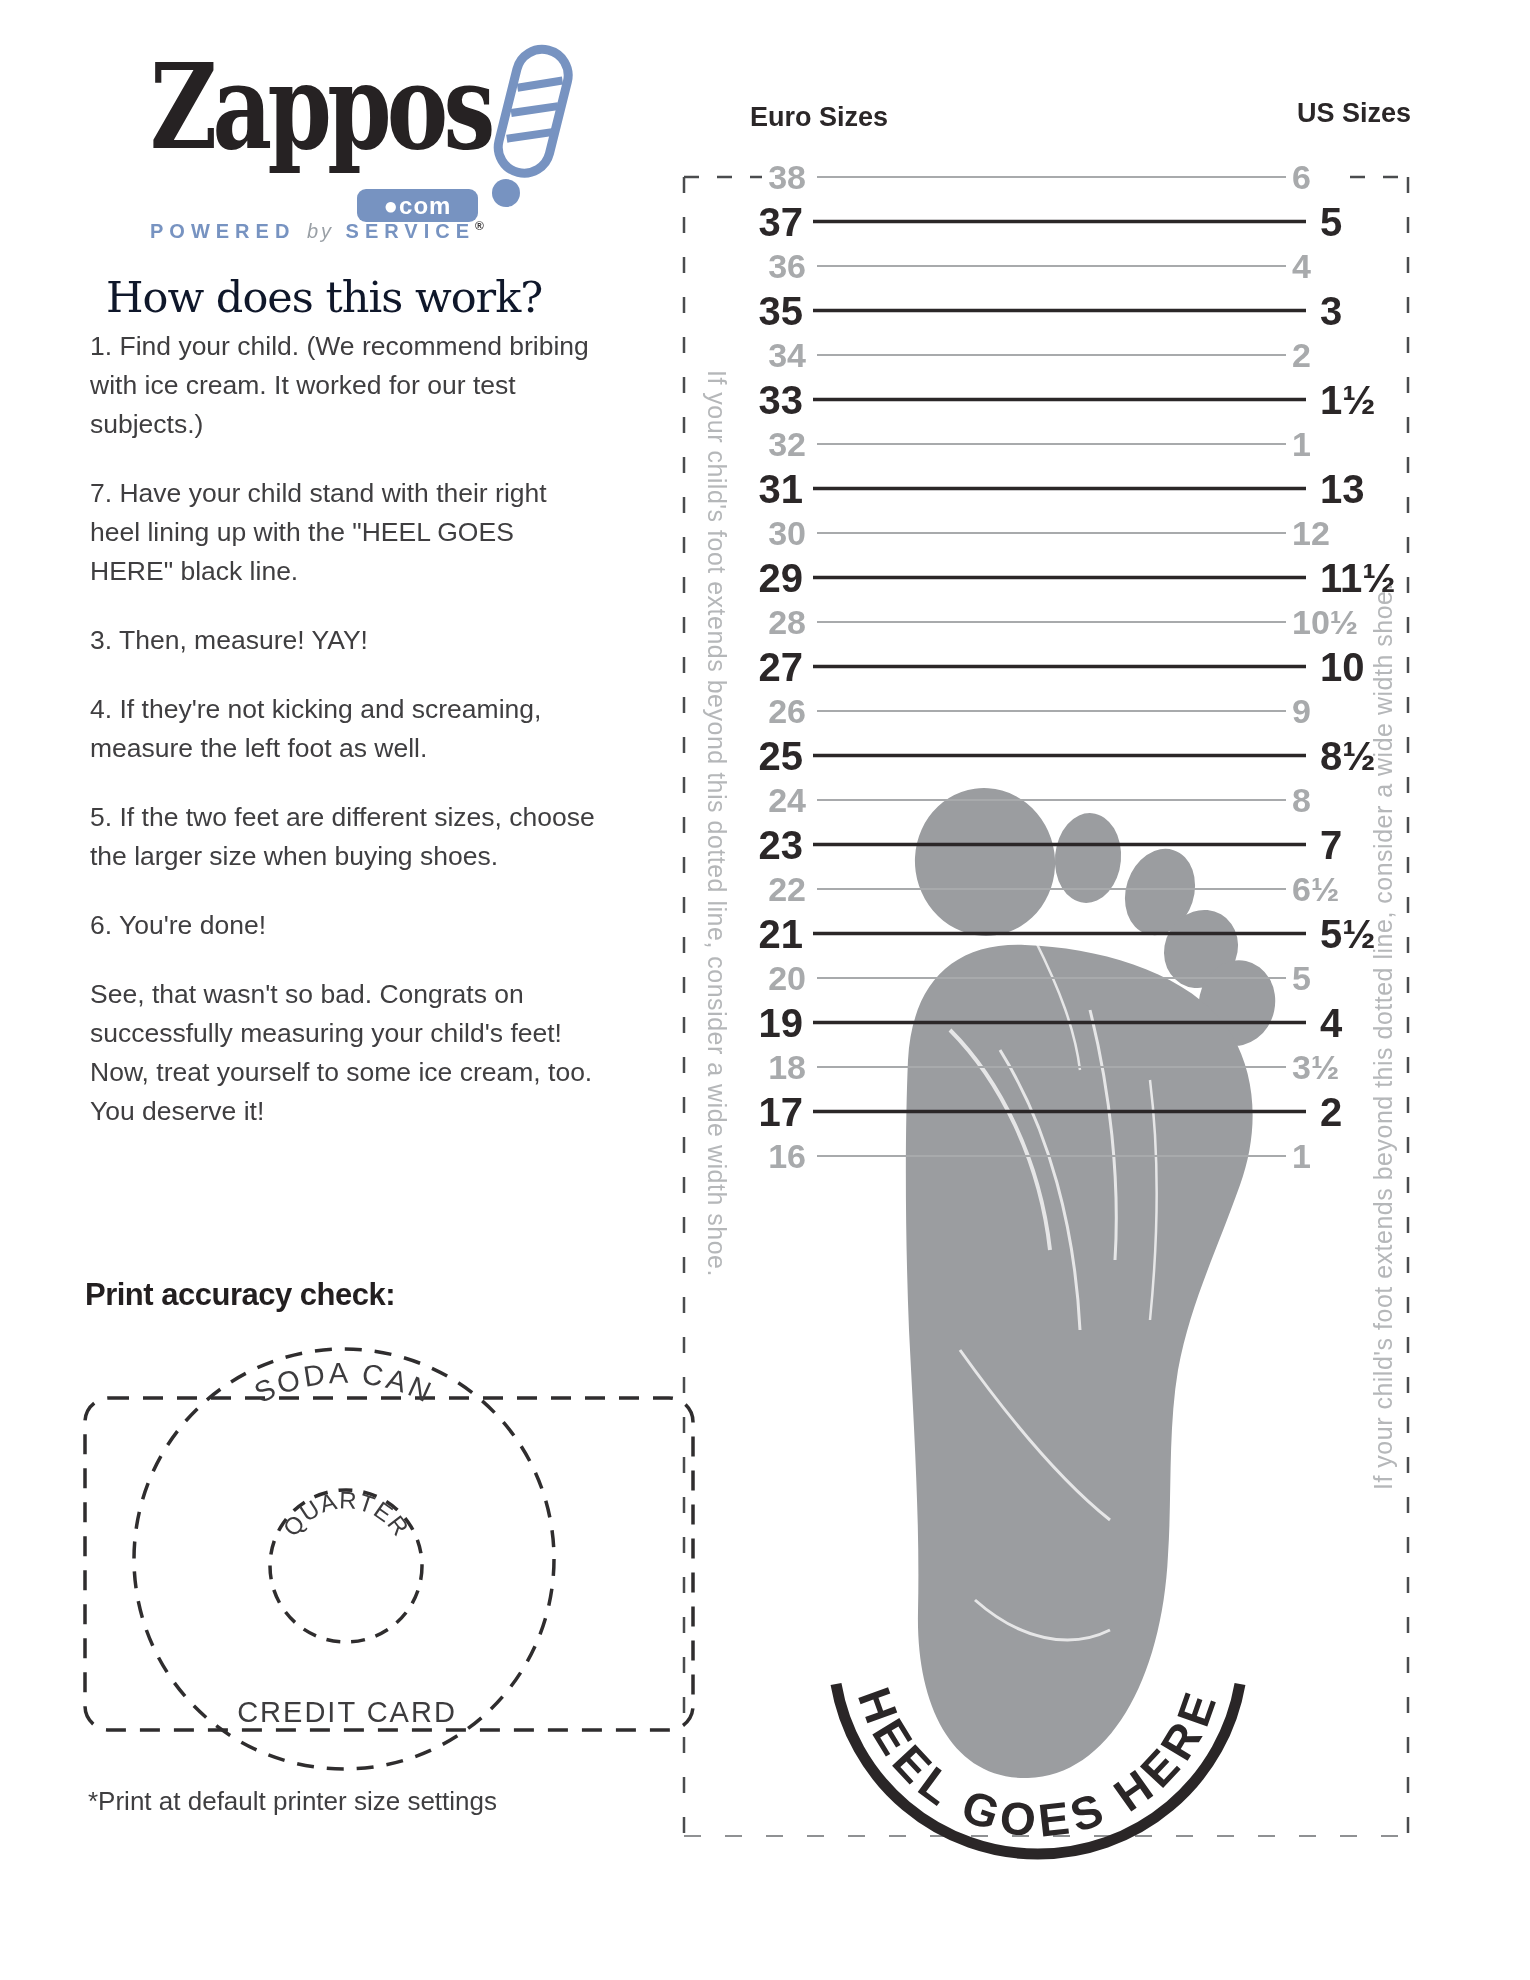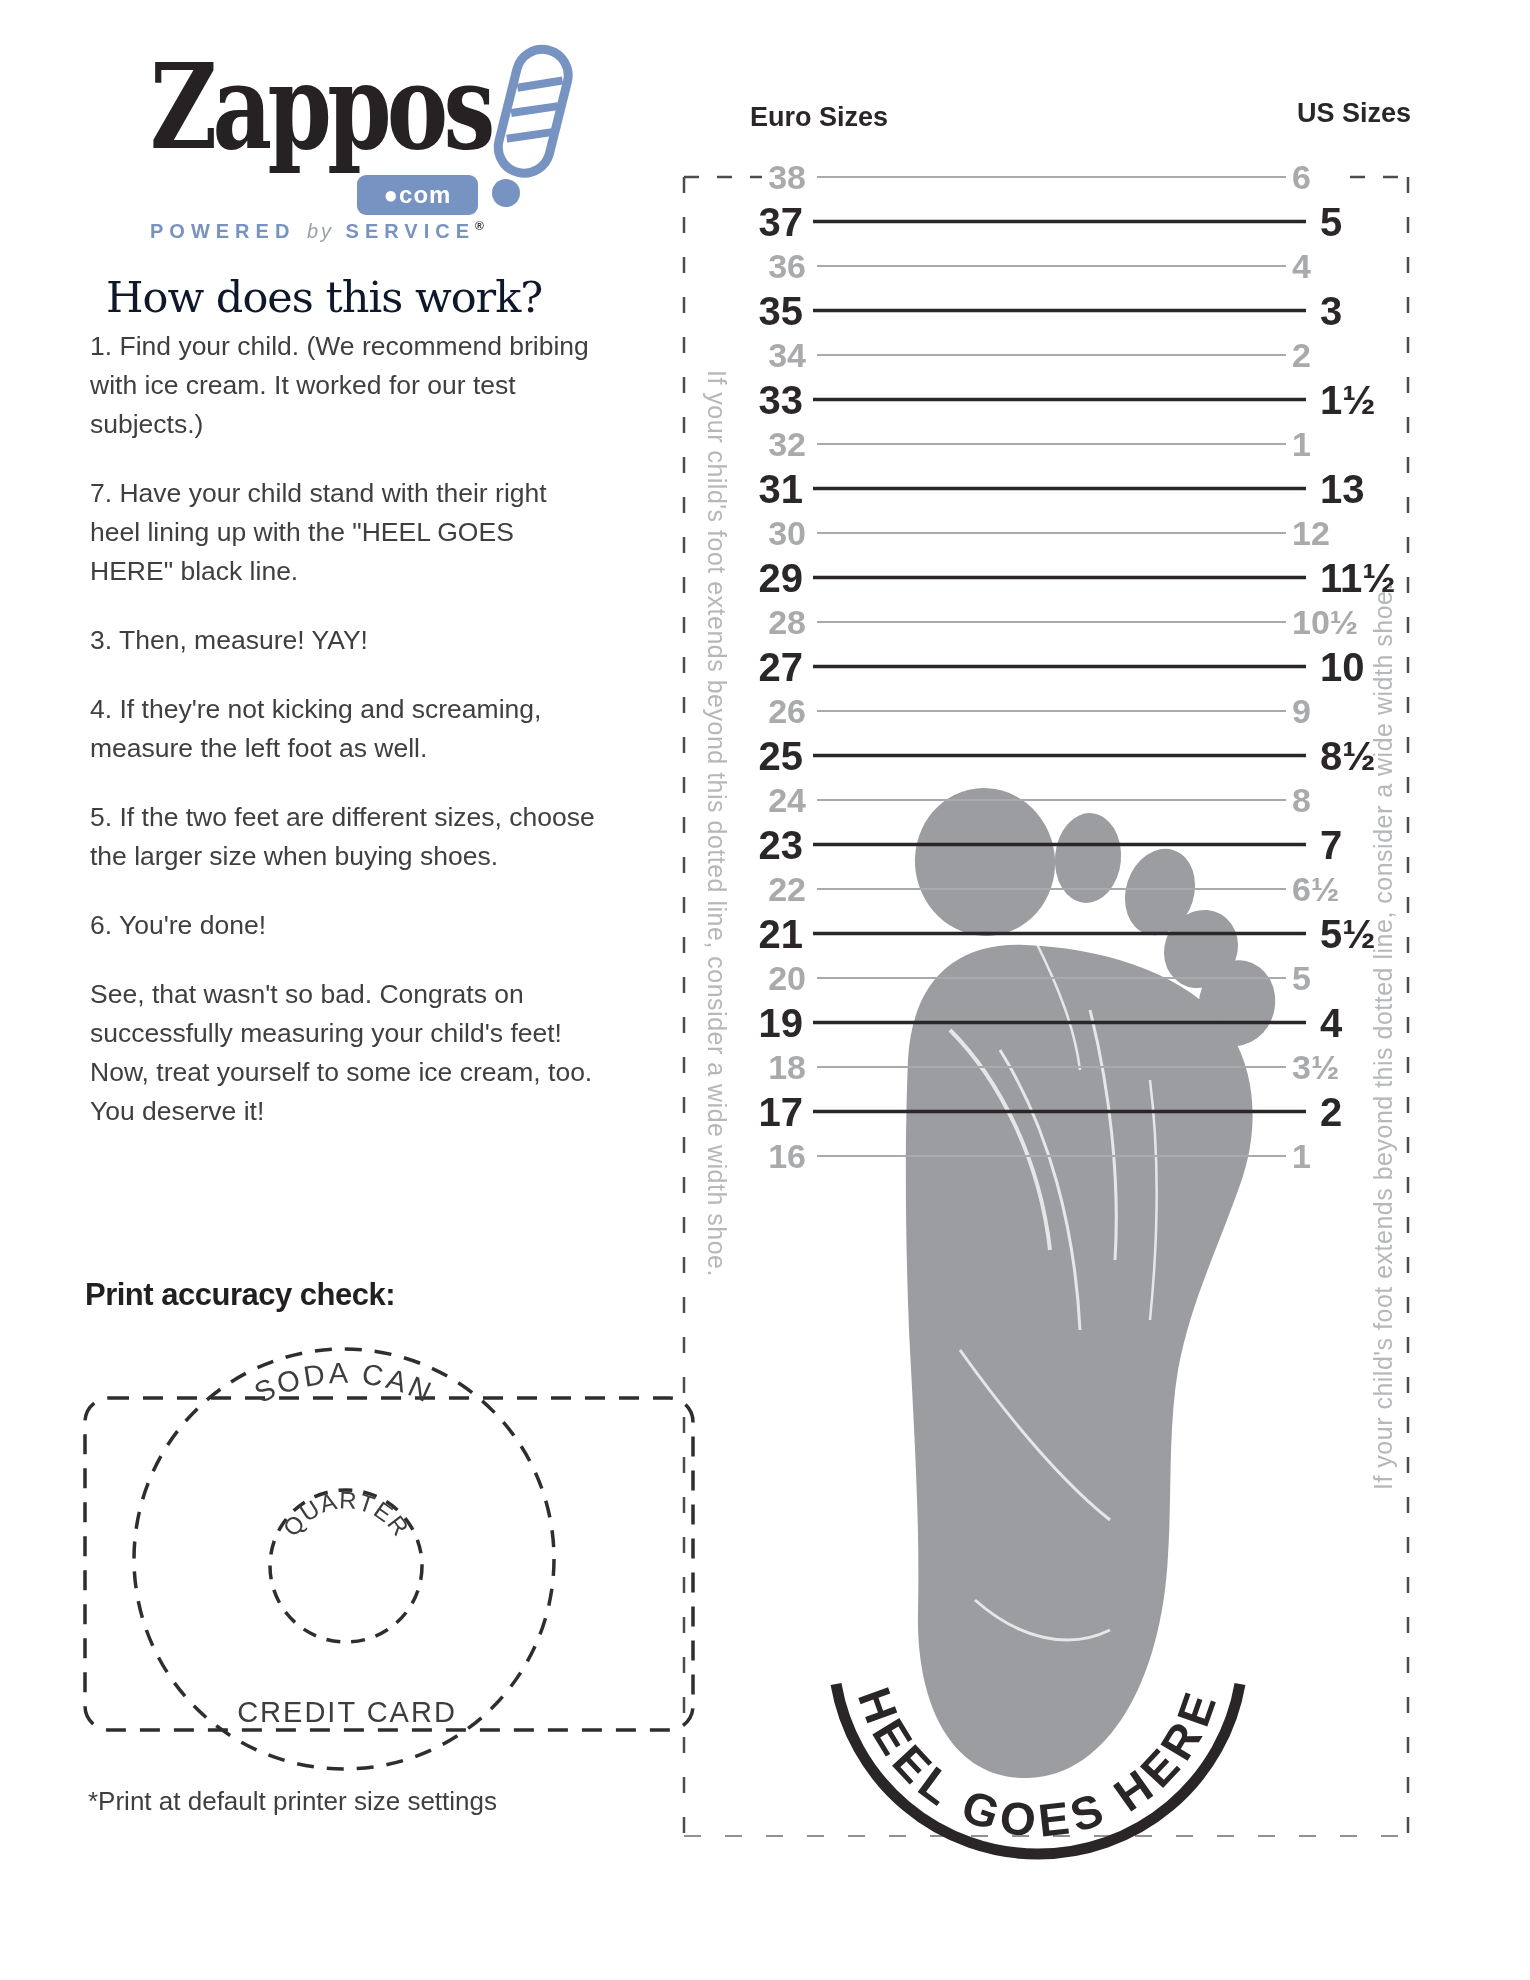--- a/index.html
+++ b/index.html
@@ -4,21 +4,21 @@
 <style>
   html,body{margin:0;padding:0;background:#fff;}
   .page{position:relative;width:1530px;height:1980px;background:#ffffff;overflow:hidden;
         font-family:"Liberation Sans",sans-serif;color:#414042;}
   .abs{position:absolute;}
 
   
   .brand{left:150px;top:48px;font-family:"DejaVu Serif","Liberation Serif",serif;
          font-weight:bold;font-size:118px;letter-spacing:-6px;color:#262223;
          transform:scaleX(.78);transform-origin:left top;line-height:1;}
-  .dotcom{left:357px;top:175px;width:121px;height:40px;border-radius:9px;
+  .dotcom{left:357px;top:189px;width:121px;height:33px;border-radius:9px;
           display:flex;align-items:center;justify-content:center;
           color:#fff;font-weight:bold;font-size:24px;letter-spacing:1px;line-height:1;}
   .tagline{left:150px;top:219px;font-size:20px;font-weight:bold;letter-spacing:6px;white-space:nowrap;}
   .tagline .by{font-weight:normal;font-style:italic;color:#9aa0a6;text-transform:lowercase;letter-spacing:3px;}
   .tagline .reg{font-size:12px;vertical-align:super;color:#3c3a3b;letter-spacing:0;}
 
   
   .headline{left:106px;top:272px;font-family:"DejaVu Serif","Liberation Serif",serif;
             font-weight:normal;font-size:43px;color:#0f172a;letter-spacing:-1px;}
   .copy{left:90px;top:327px;width:514px;}

